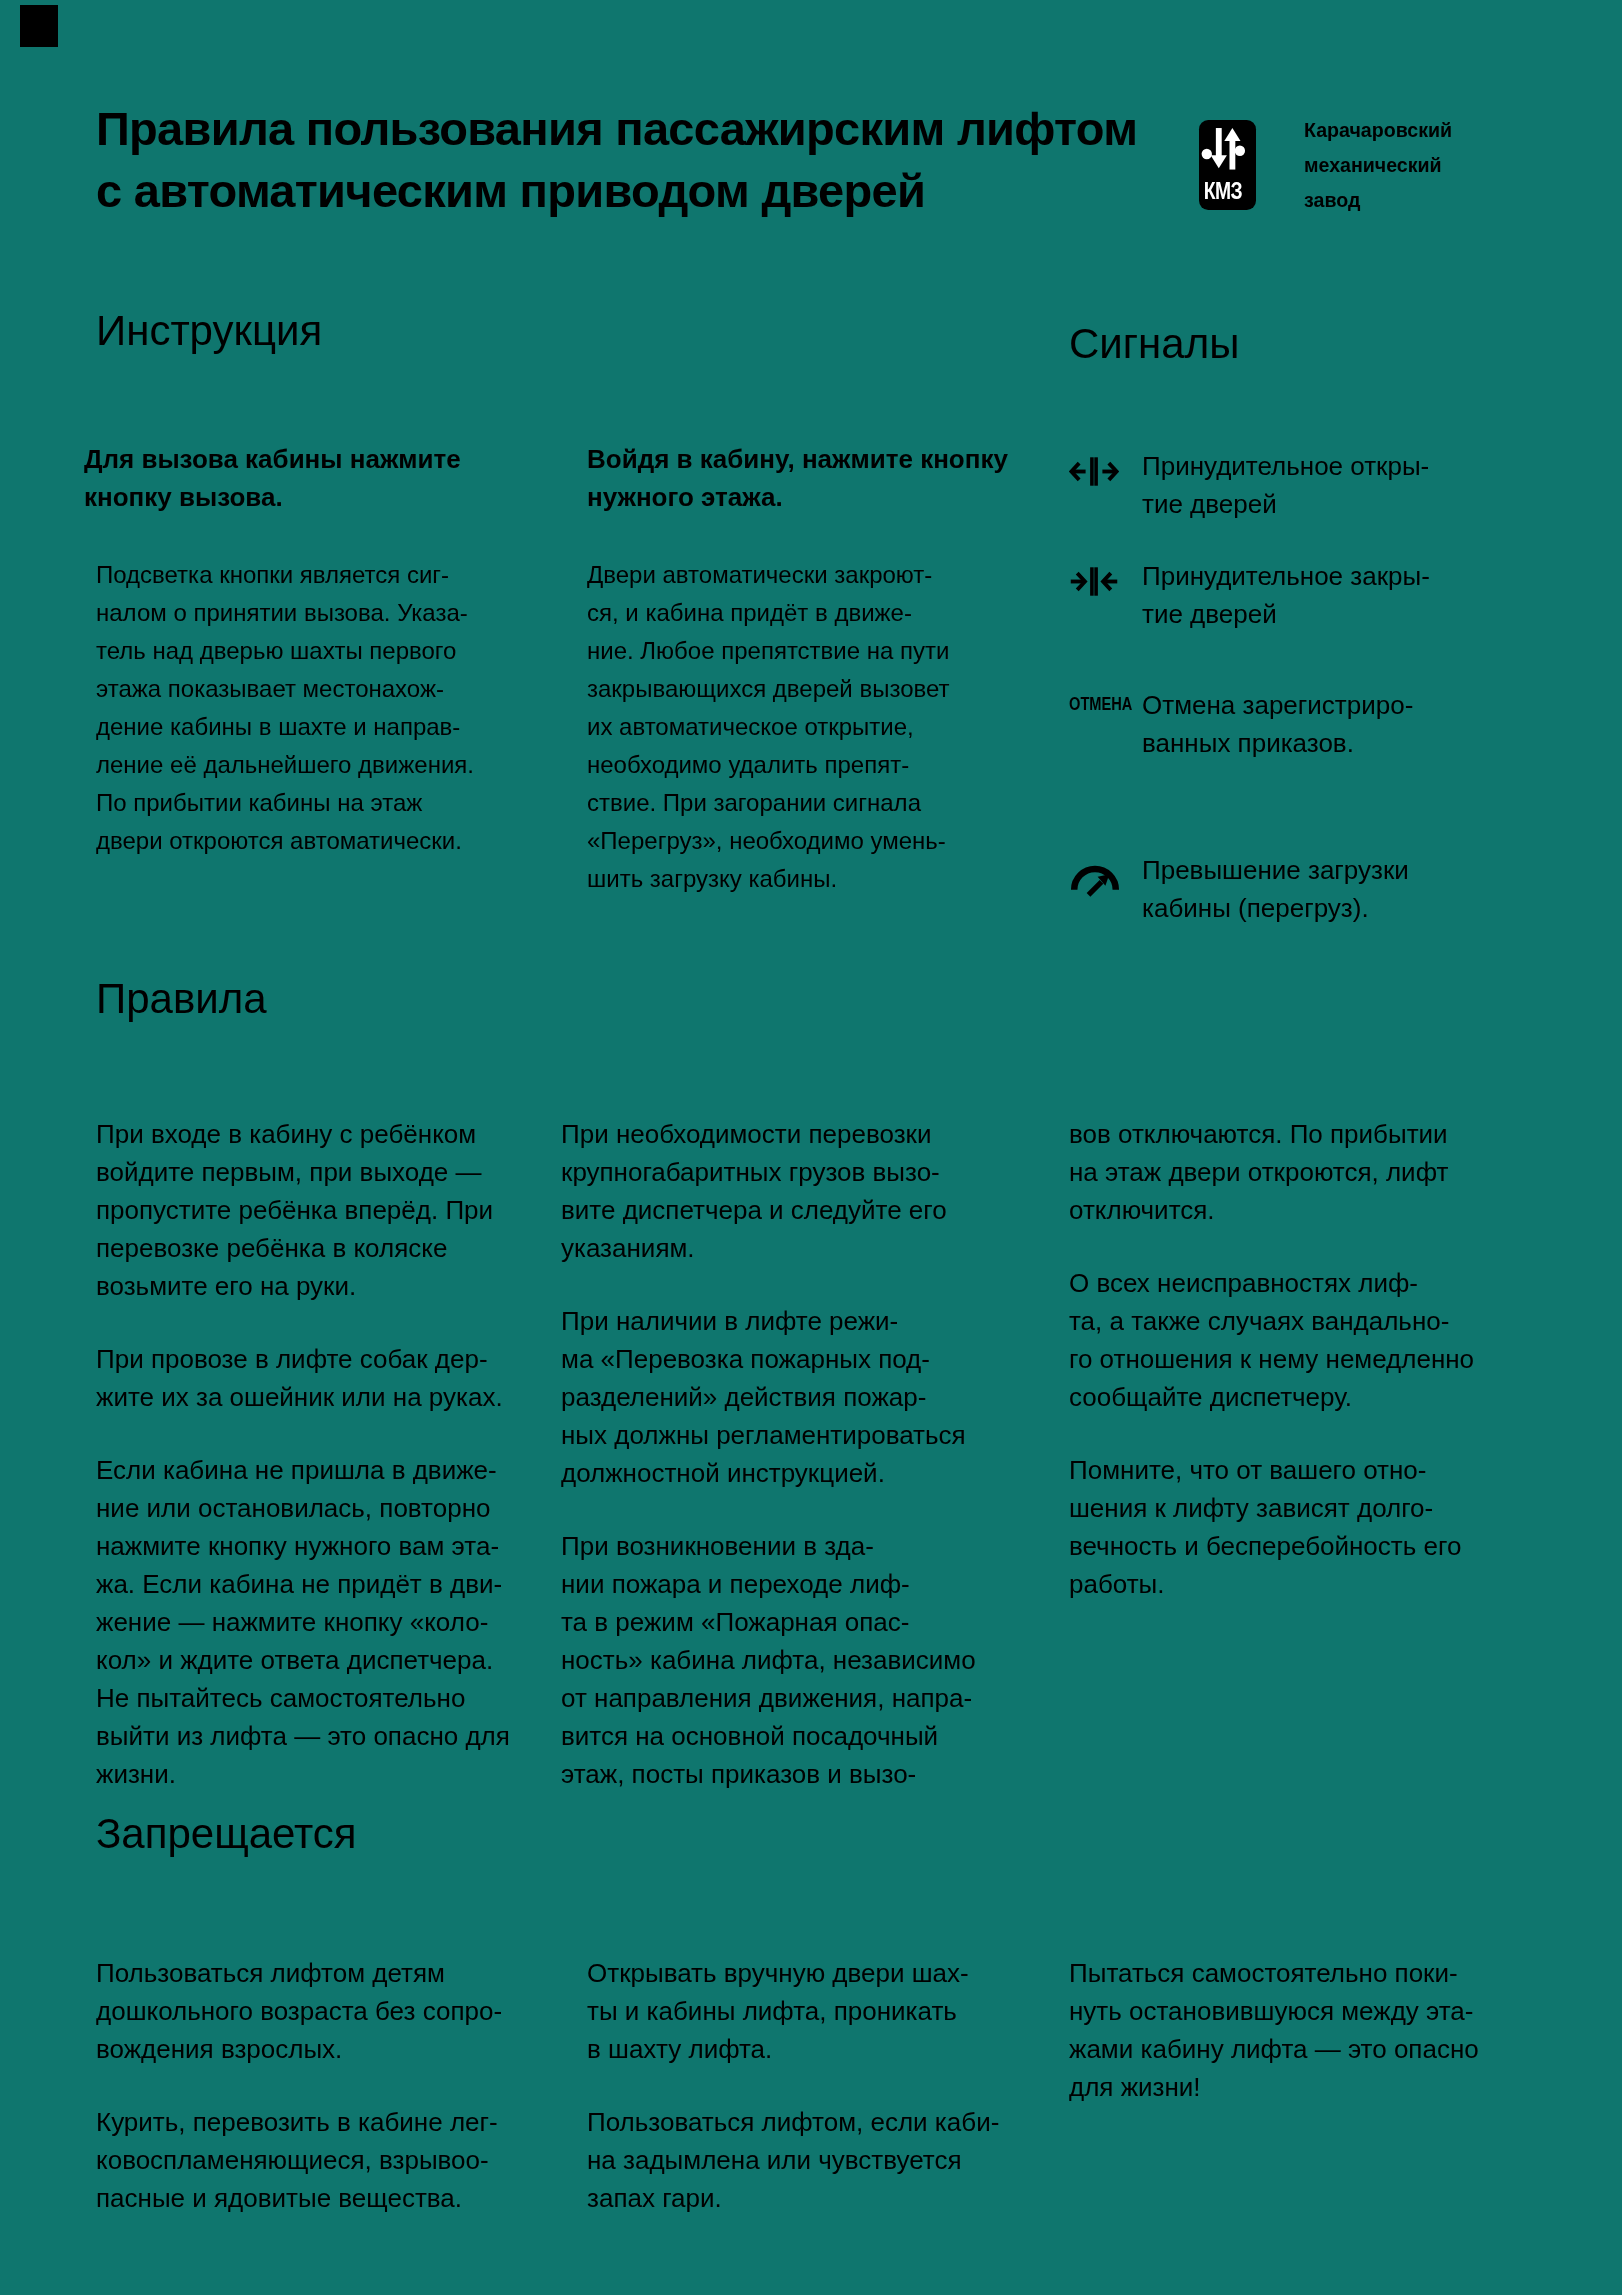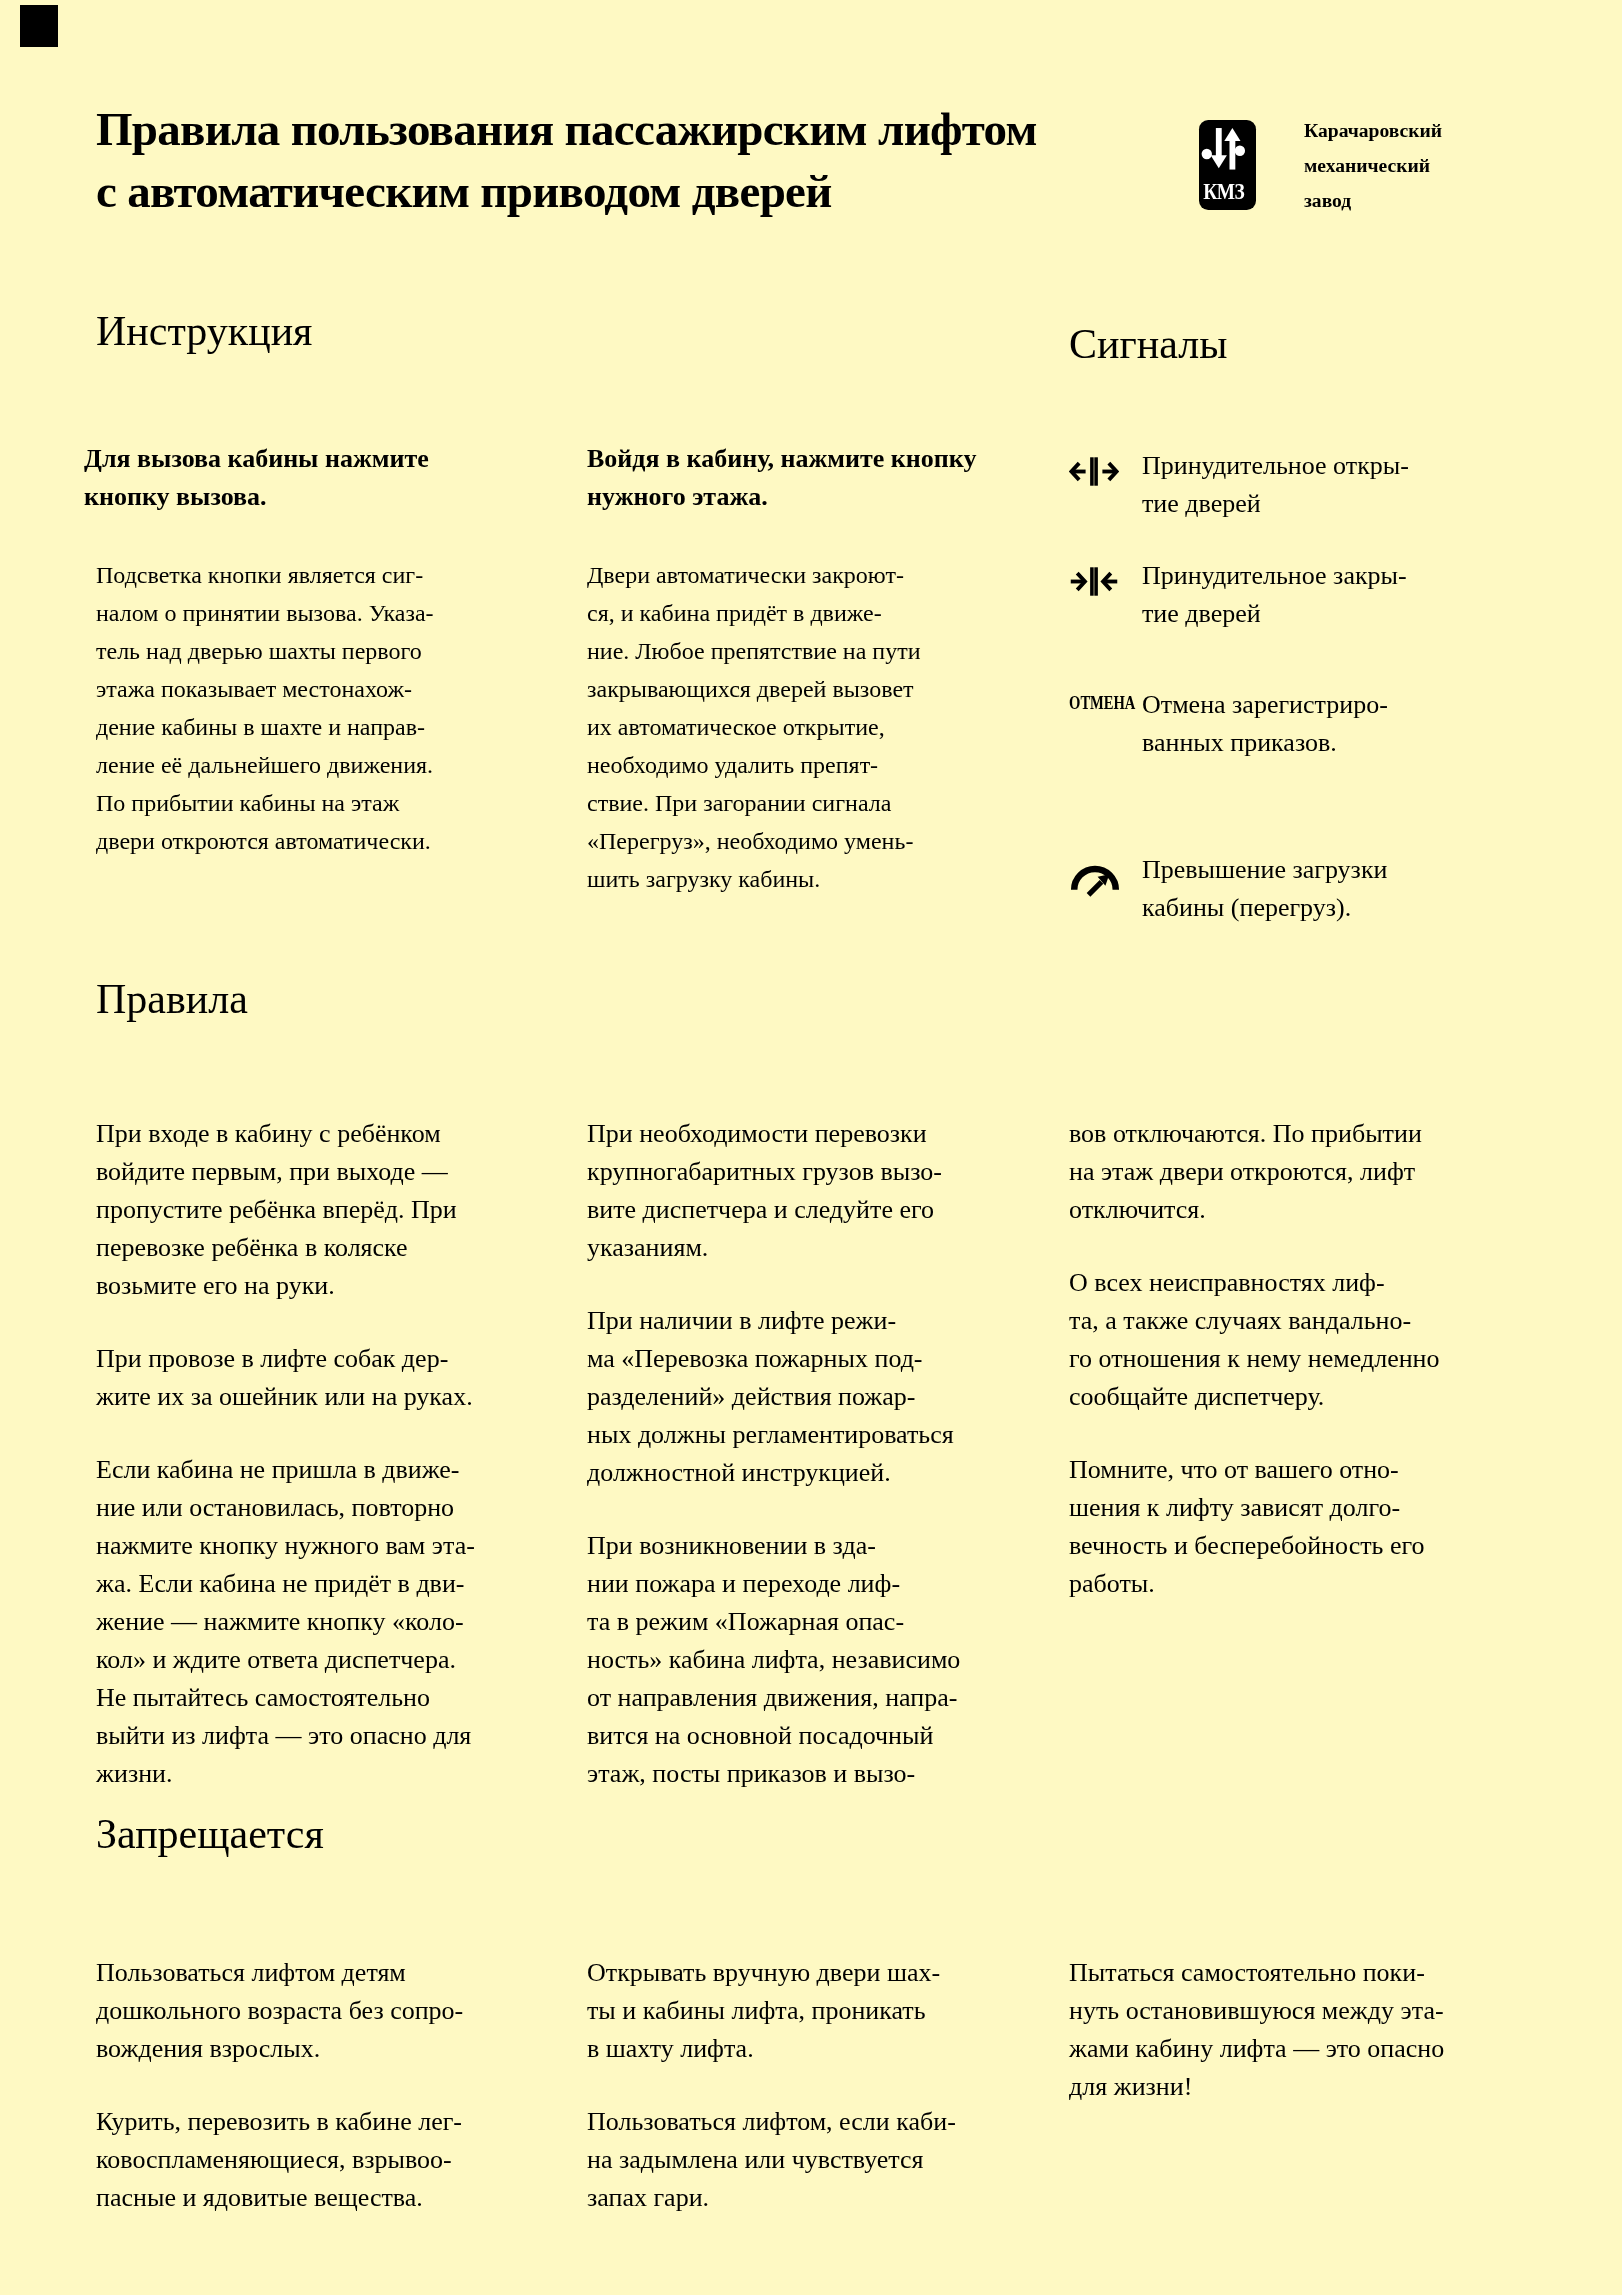--- a/index.html
+++ b/index.html
@@ -1,18 +1,18 @@
 <!DOCTYPE html>
 <html style="font-size:10.5px"><head>
 <meta charset="utf-8">
 <style>
   html,body{margin:0;padding:0;background:#e8e8e8;}
   .page{
-    position:relative;width:1623px;height:2295px;background:#fef9c3;
-    font-family:Liberation Serif, serif;color:#000;
+    position:relative;width:1623px;height:2295px;background:#0f766e;
+    font-family:Liberation Sans, sans-serif;color:#000;
     overflow:hidden;
   }
   .corner-mark{position:absolute;left:19.6px;top:5.2px;width:38px;height:42px;background:#000;}
   .doc-title{
     position:absolute;left:96px;top:98px;width:1112px;
     font-size:47px;font-weight:700;line-height:62px;letter-spacing:-0.7px;
     white-space:pre-line;
   }
   
   .logo{position:absolute;left:1199px;top:120px;width:57px;height:90px;background:#000;border-radius:9.2px;}
@@ -43,21 +43,21 @@
   #lead-2{left:587px;top:440px;}
   .body-block{
     position:absolute;width:484px;font-size:24px;line-height:38px;white-space:pre-line;
   }
   #instr-body-1{left:96px;top:556px;}
   #instr-body-2{left:587px;top:556px;}
 
   .col{position:absolute;width:484px;}
   .col p{margin:16px 0 35px 0;font-size:26px;line-height:38px;white-space:pre-line;}
   #rules-col-1{left:96px;top:1099px;}
-  #rules-col-2{left:587px;top:1099px;}
+  #rules-col-2{left:561px;top:1099px;}
   #rules-col-3{left:1069px;top:1099px;}
   #proh-col-1{left:96px;top:1938px;}
   #proh-col-2{left:587px;top:1938px;}
   #proh-col-3{left:1069px;top:1938px;}
 
   
   .signal-row{position:absolute;left:1069px;width:497px;display:flex;align-items:flex-start;}
   .sig-icon{width:73px;flex:0 0 73px;}
   .sig-label{font-size:26px;line-height:38px;white-space:pre-line;}
   .cancel-word{

